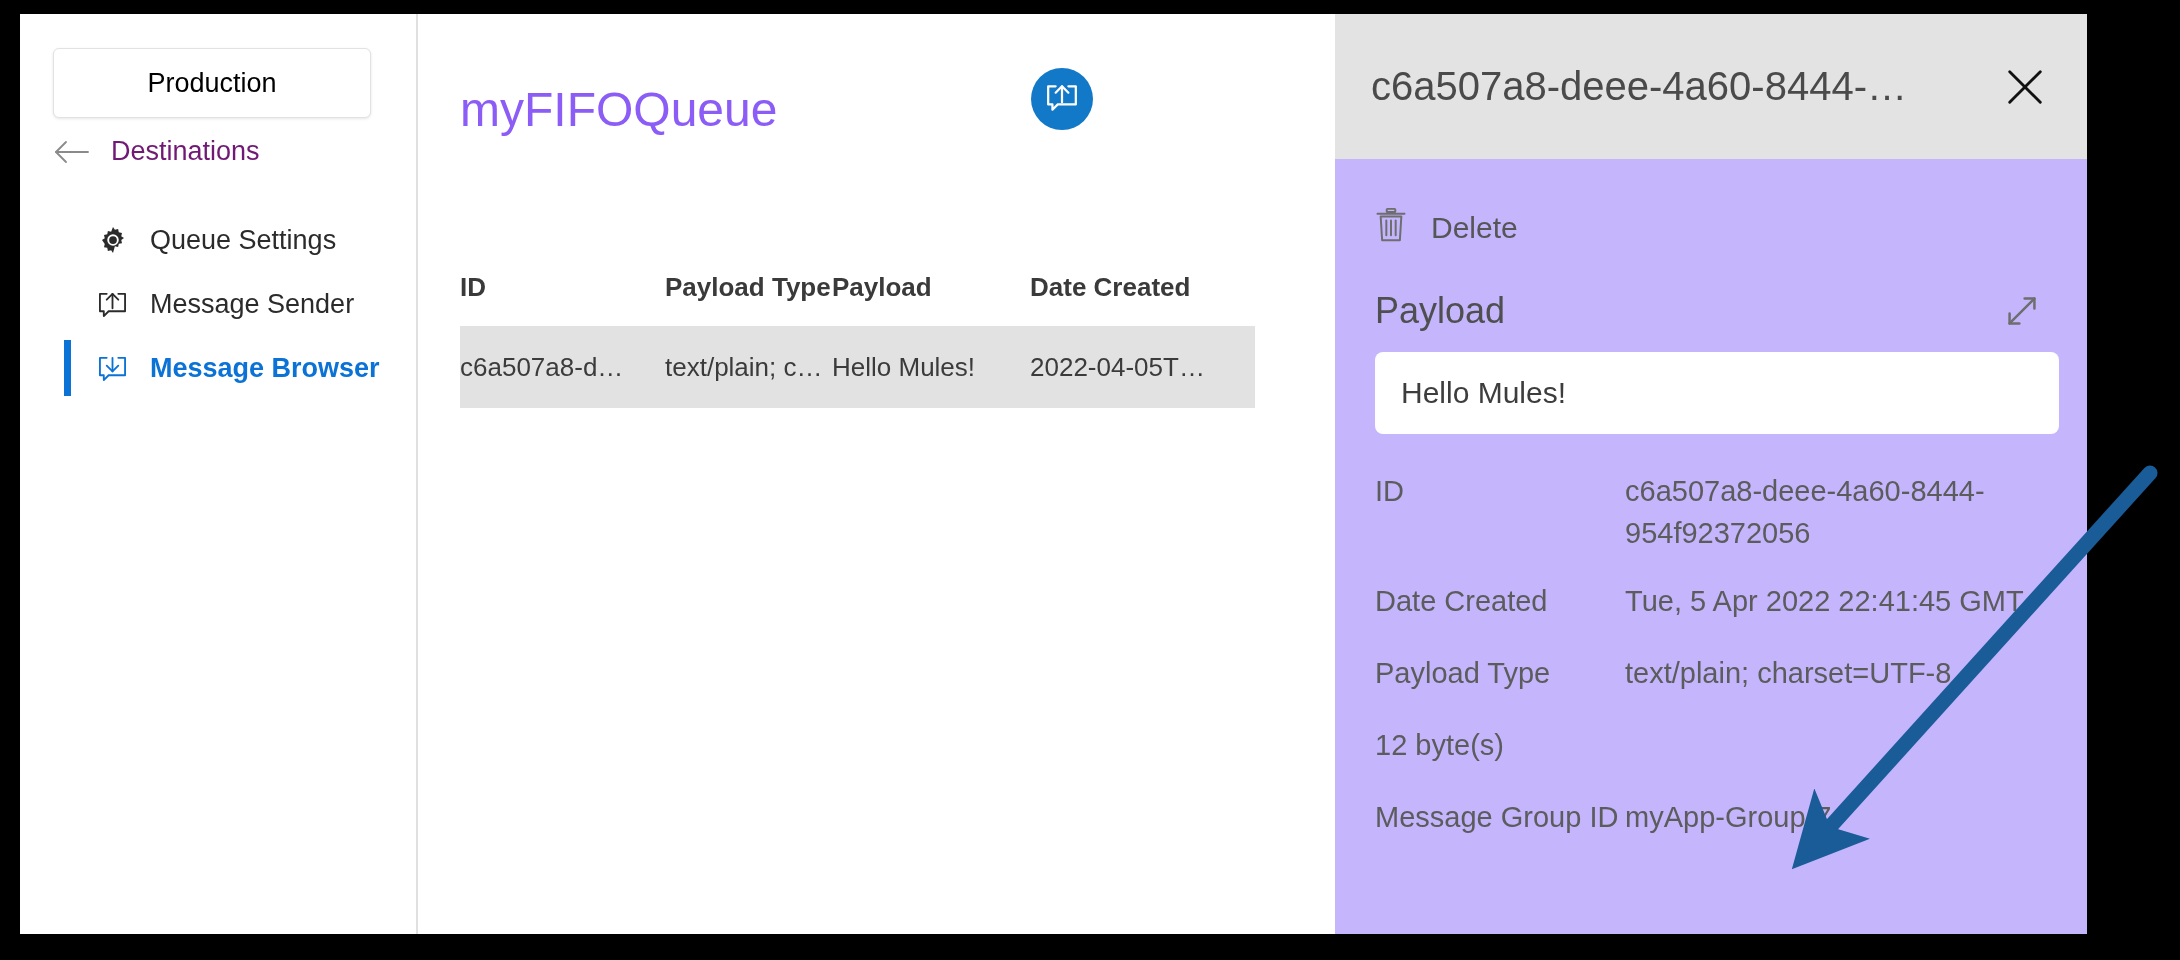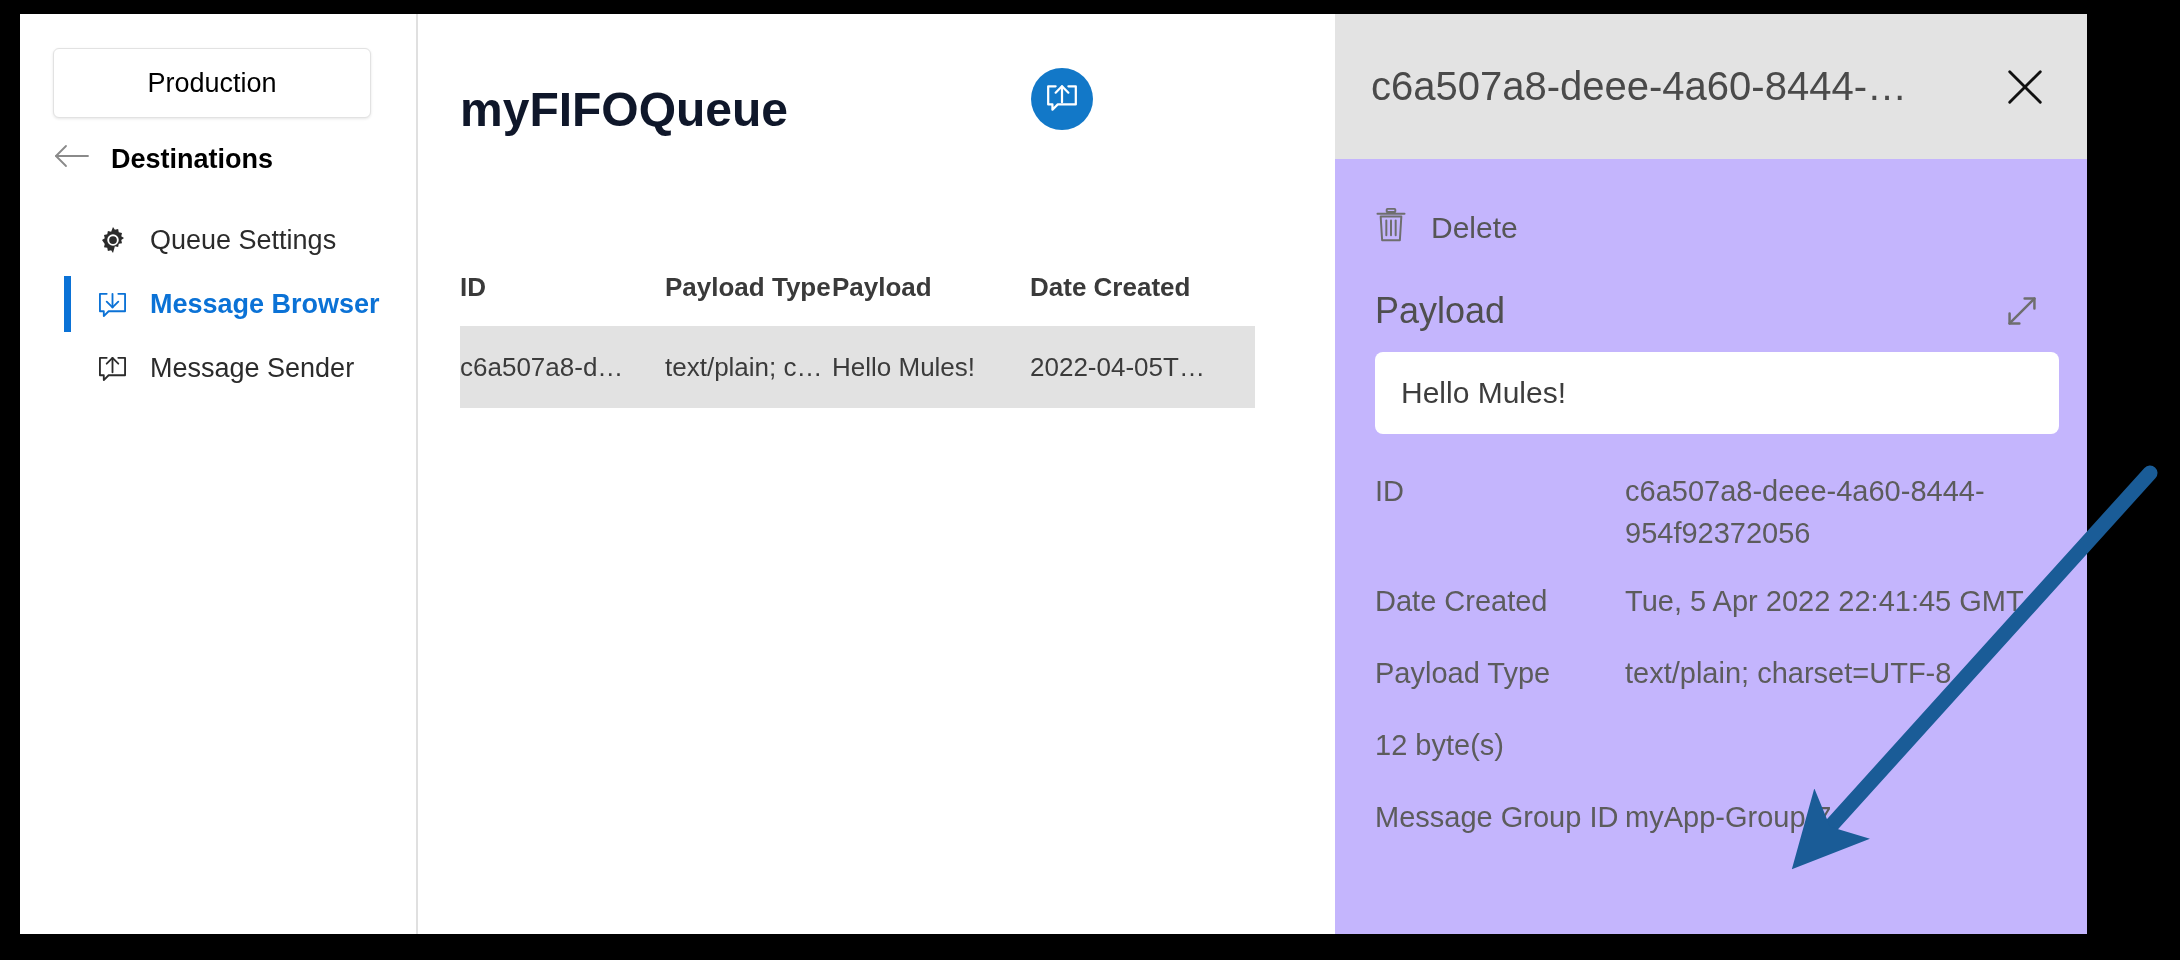--- a/index.html
+++ b/index.html
@@ -67,23 +67,22 @@
     gap: 20px;
     cursor: pointer;
   }
   .back-arrow {
     width: 38px; height: 30px;
     display: block;
     color: #8a8a8a;
   }
   .back-label {
     font-size: 27px;
-    color: #000000;
-    font-weight: 700;
-    margin-top: 8px;
+    color: #701a75;
+    font-weight: 400;
   }
 
   .nav-list {
     position: absolute;
     left: 0;
     top: 194px;
     width: 100%;
   }
   .nav-item {
     position: relative;
@@ -128,22 +127,22 @@
 
   .main-head {
     position: absolute;
     left: 42px;
     top: 56px;
     right: 42px;
     height: 80px;
   }
   .queue-title {
     font-size: 48px;
-    font-weight: 700;
-    color: #0f172a;
+    font-weight: 400;
+    color: #8b5cf6;
     letter-spacing: 0px;
     line-height: 80px;
   }
   .send-fab {
     position: absolute;
     right: 200px;
     top: -2px;
     width: 62px;
     height: 62px;
     border-radius: 50%;
@@ -316,40 +315,40 @@
           <span class="nav-icon">
             <svg viewBox="0 0 24 24" width="30" height="30" fill="currentColor">
               <path d="M12 1.6l1.5 2.2 2.6-.6.5 2.6 2.6.5-.6 2.6 2.2 1.5-2.2 1.5.6 2.6-2.6.5-.5 2.6-2.6-.6L12 22.4l-1.5-2.2-2.6.6-.5-2.6-2.6-.5.6-2.6L3.2 12l2.2-1.5-.6-2.6 2.6-.5.5-2.6 2.6.6z"></path>
               <circle cx="12" cy="12" r="4.6" fill="#ffffff"></circle>
               <circle cx="12" cy="12" r="3.1" fill="currentColor"></circle>
             </svg>
           </span>
           <span class="nav-label">Queue Settings</span>
         </div>
 
+        <div class="nav-item">
+          <span class="nav-icon">
+            <svg viewBox="0 0 32 30" width="31" height="29" fill="none" stroke="currentColor" stroke-width="1.9" stroke-linecap="round" stroke-linejoin="round">
+              <polyline points="10,4 3,4 3,22 7,22 7,27 12,22 29,22 29,4 22,4"></polyline>
+              <line x1="16" y1="19" x2="16" y2="4"></line>
+              <polyline points="10,10 16,4 22,10"></polyline>
+            </svg>
+          </span>
+          <span class="nav-label">Message Sender</span>
+        </div>
+
         <div class="nav-item active">
           <span class="nav-icon">
             <svg viewBox="0 0 32 30" width="31" height="29" fill="none" stroke="currentColor" stroke-width="1.9" stroke-linecap="round" stroke-linejoin="round">
               <polyline points="10,4 3,4 3,22 7,22 7,27 12,22 29,22 29,4 22,4"></polyline>
               <line x1="16" y1="4" x2="16" y2="18"></line>
               <polyline points="10,12 16,18 22,12"></polyline>
             </svg>
           </span>
           <span class="nav-label">Message Browser</span>
-        </div>
-
-        <div class="nav-item">
-          <span class="nav-icon">
-            <svg viewBox="0 0 32 30" width="31" height="29" fill="none" stroke="currentColor" stroke-width="1.9" stroke-linecap="round" stroke-linejoin="round">
-              <polyline points="10,4 3,4 3,22 7,22 7,27 12,22 29,22 29,4 22,4"></polyline>
-              <line x1="16" y1="19" x2="16" y2="4"></line>
-              <polyline points="10,10 16,4 22,10"></polyline>
-            </svg>
-          </span>
-          <span class="nav-label">Message Sender</span>
         </div>
 
       </div>
     </div>
 
     <div id="main">
 
       <div class="main-head">
         <div class="queue-title">myFIFOQueue</div>
         <button class="send-fab">

